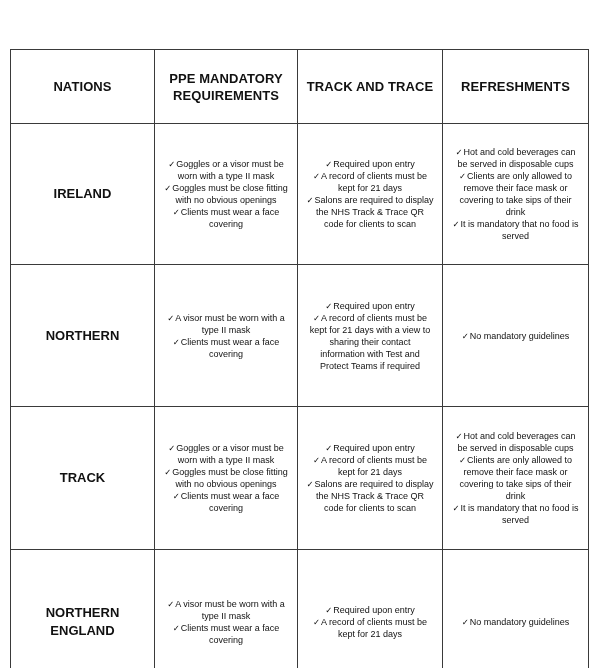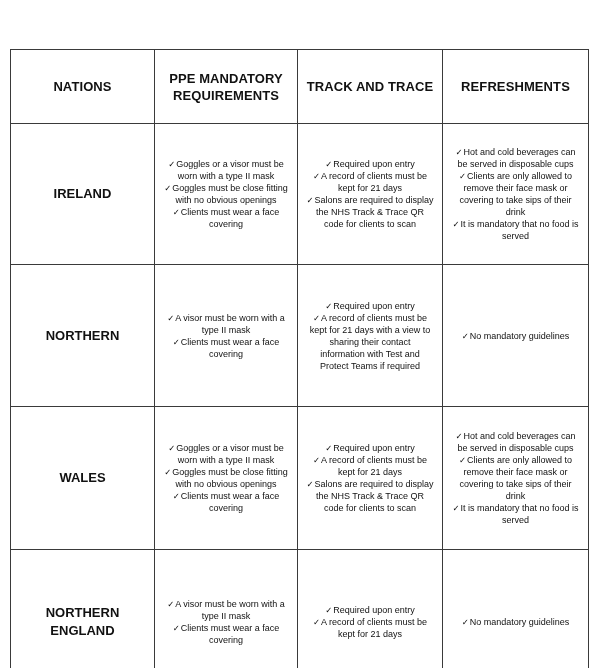--- a/index.html
+++ b/index.html
@@ -108,21 +108,21 @@
         </td>
       <td class="content">
           <span class="item"><span class="check">✓</span><span>Required upon entry</span></span>
           <span class="item"><span class="check">✓</span><span>A record of clients must be kept for 21 days with a view to sharing their contact information with Test and Protect Teams if required</span></span>
         </td>
       <td class="content">
           <span class="item"><span class="check">✓</span><span>No mandatory guidelines</span></span>
         </td>
     </tr>
     <tr class="r3">
-      <td class="nation">WALES</td>
+      <td class="nation">TRACK</td>
       <td class="content">
           <span class="item"><span class="check">✓</span><span>Goggles or a visor must be worn with a type II mask</span></span>
           <span class="item"><span class="check">✓</span><span>Goggles must be close fitting with no obvious openings</span></span>
           <span class="item"><span class="check">✓</span><span>Clients must wear a face covering</span></span>
         </td>
       <td class="content">
           <span class="item"><span class="check">✓</span><span>Required upon entry</span></span>
           <span class="item"><span class="check">✓</span><span>A record of clients must be kept for 21 days</span></span>
           <span class="item"><span class="check">✓</span><span>Salons are required to display the NHS Track &amp; Trace QR code for clients to scan</span></span>
         </td>

